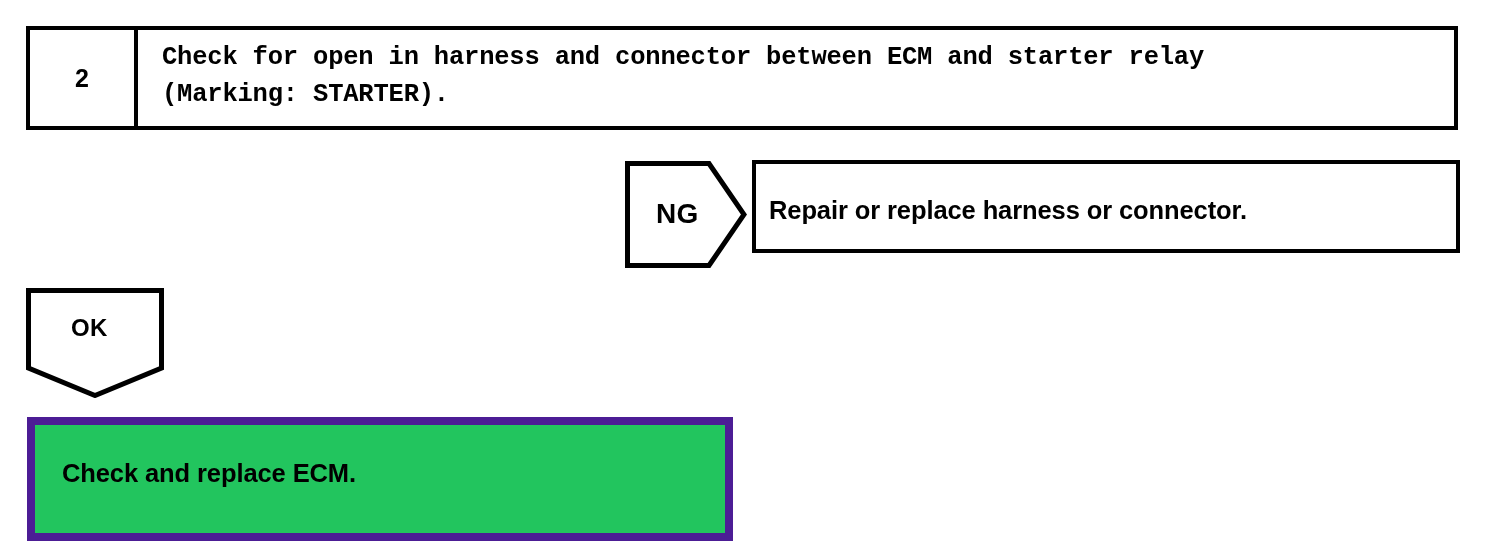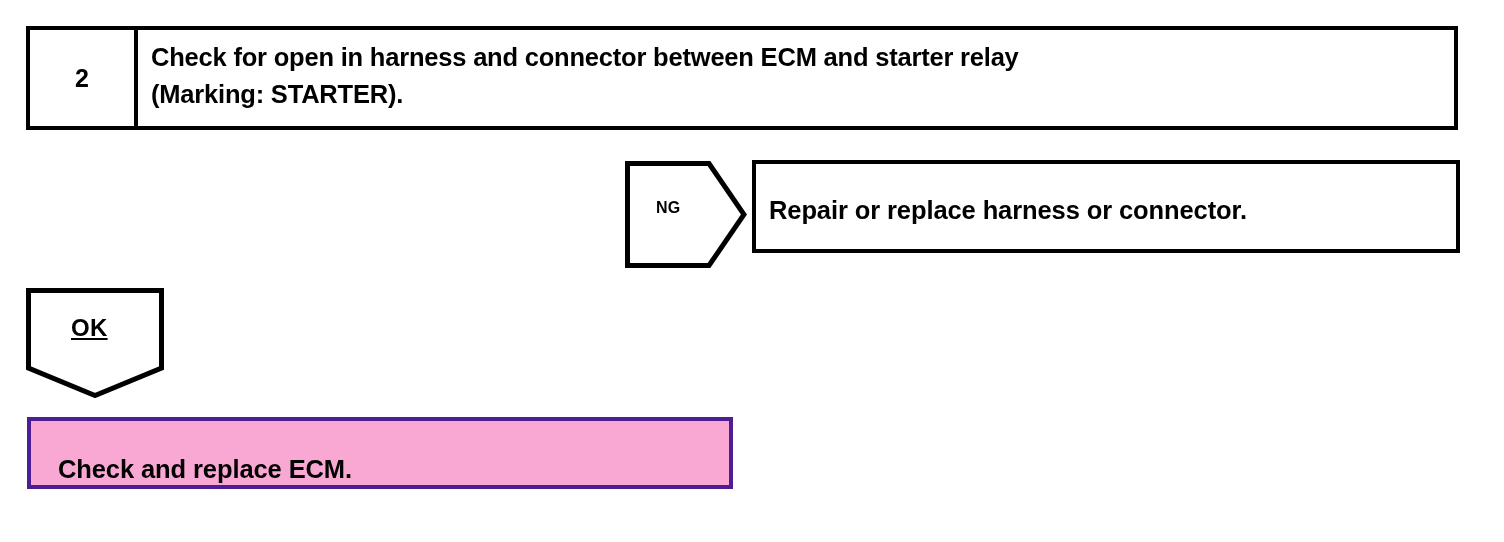--- a/index.html
+++ b/index.html
@@ -45,22 +45,23 @@
   .step-number-text {
     font-size: 25px;
     font-weight: bold;
     color: #000000;
     line-height: 1;
     letter-spacing: 0px;
   }
   .step-desc-cell {
     flex: 1 1 auto;
     box-sizing: border-box;
-    padding: 9px 0 0 13px;
-    display: block;
+    padding: 9px 0 0 24px;
+    display: block;
+    font-family: Liberation Mono, monospace;
   }
   .step-desc-text {
     font-size: 25.5px;
     font-weight: bold;
     color: #000000;
     line-height: 37px;
     letter-spacing: -0.2px;
     white-space: pre-line;
     display: block;
   }
@@ -75,21 +76,21 @@
   }
   .ng-arrow svg {
     display: block;
     width: 122px;
     height: 107px;
   }
   .ng-label {
     position: absolute;
     left: 656px;
     top: 200px;
-    font-size: 16px;
+    font-size: 28px;
     font-weight: bold;
     color: #000000;
     line-height: 1;
     letter-spacing: 0.3px;
   }
 
   
   .ng-result-box {
     position: absolute;
     left: 752px;
@@ -127,33 +128,32 @@
   }
   .ok-label {
     position: absolute;
     left: 71px;
     top: 316px;
     font-size: 24px;
     font-weight: bold;
     color: #000000;
     line-height: 1;
     letter-spacing: 0.3px;
-    text-decoration: underline;
   }
 
   
   .final-box {
     position: absolute;
     left: 27px;
     top: 417px;
     width: 706px;
-    height: 72px;
-    box-sizing: border-box;
-    border: 4px solid #4c1d95;
-    background: #f9a8d4;
+    height: 124px;
+    box-sizing: border-box;
+    border: 8px solid #4c1d95;
+    background: #22c55e;
   }
   .final-text {
     position: absolute;
     left: 27px;
     top: 36px;
     font-size: 25.5px;
     font-weight: bold;
     color: #000000;
     line-height: 1;
     letter-spacing: -0.1px;

